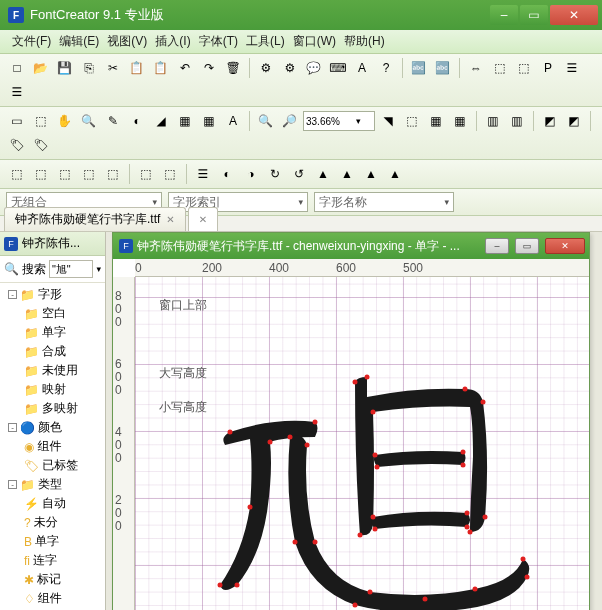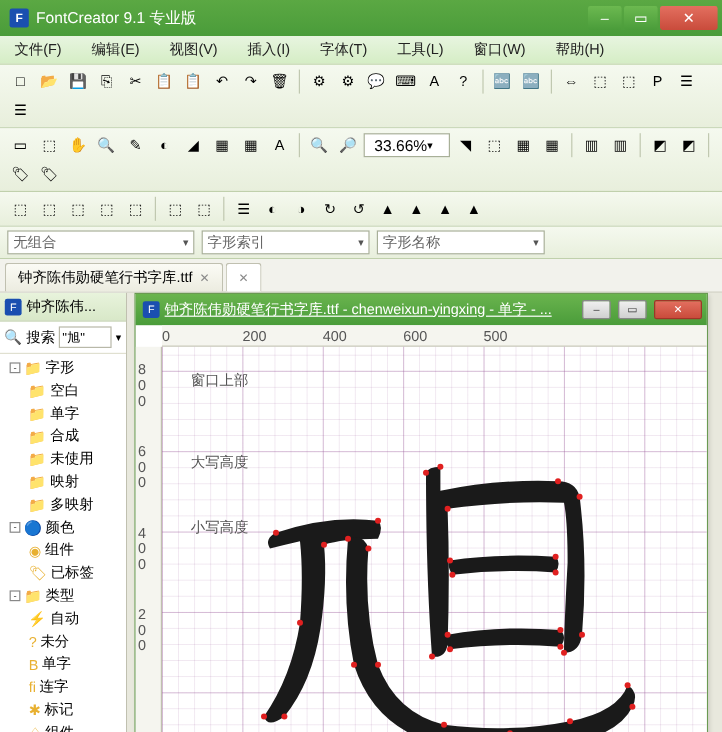--- a/index.html
+++ b/index.html
@@ -4,48 +4,48 @@
 <style>
 * { margin: 0; padding: 0; box-sizing: border-box; font-family: "Microsoft YaHei", Tahoma, sans-serif; font-size: 12px; }
 body { width: 602px; height: 610px; background: #fff; overflow: hidden; }
 .titlebar { height: 30px; background: linear-gradient(#5ba843, #4a9c3a); display: flex; align-items: center; padding: 0 4px 0 8px; color: #fff; }
 .titlebar .icon { width: 16px; height: 16px; background: #1a4fb0; margin-right: 6px; display: flex; align-items: center; justify-content: center; font-weight: bold; color: #fff; border-radius: 2px; font-size: 10px; }
 .titlebar .title { flex: 1; font-size: 13px; }
 .titlebar .btn { width: 28px; height: 20px; margin-left: 2px; display: flex; align-items: center; justify-content: center; border-radius: 2px; }
 .titlebar .btn.min { background: linear-gradient(#6cb950,#4a9c3a); }
 .titlebar .btn.max { background: linear-gradient(#6cb950,#4a9c3a); }
 .titlebar .btn.close { width: 48px; background: linear-gradient(#e36f5f,#c94b3b); }
-.menubar { height: 24px; background: linear-gradient(#e8f5e0,#d5edc5); display: flex; align-items: center; padding: 0 12px; gap: 25px; border-bottom: 1px solid #b8d0a0; }
+.menubar { height: 24px; background: linear-gradient(#e8f5e0,#d5edc5); display: flex; align-items: center; padding: 0 12px; gap: 8px; border-bottom: 1px solid #b8d0a0; }
 .menubar span { color: #222; }
 .toolbar { background: linear-gradient(#f5f9ef,#e8efdc); border-bottom: 1px solid #c0d0ac; padding: 3px 6px; display: flex; flex-wrap: wrap; gap: 2px; align-items: center; min-height: 28px; }
 .tbtn { width: 22px; height: 22px; display: flex; align-items: center; justify-content: center; border: 1px solid transparent; border-radius: 2px; font-size: 12px; }
 .tsep { width: 1px; height: 20px; background: #c0c8b0; margin: 0 3px; }
 .zoom-box { width: 72px; height: 20px; border: 1px solid #a8b098; background: #fff; display: flex; align-items: center; padding: 0 2px; }
-.zoom-box input { border: none; width: 50px; font-size: 13px; outline: none; text-align: right; }
+.zoom-box input { border: none; width: 50px; font-size: 10px; outline: none; }
 .combo-row { background: linear-gradient(#f5f9ef,#e8efdc); border-bottom: 1px solid #c0d0ac; padding: 3px 6px; display: flex; gap: 6px; align-items: center; }
 .combo { height: 20px; border: 1px solid #a8b098; background: #fff; display: flex; align-items: center; padding: 0 4px; font-size: 11px; color: #666; }
 .combo .arrow { margin-left: auto; color: #555; font-size: 9px; }
-.tabs { height: 28px; background: #f2f2ec; display: flex; align-items: flex-end; padding: 0 4px; border-bottom: 1px solid #c8c8b8; }
+.tabs { height: 16px; background: #f2f2ec; display: flex; align-items: flex-end; padding: 0 4px; border-bottom: 1px solid #c8c8b8; }
 .tab { height: 24px; padding: 0 10px; display: flex; align-items: center; border: 1px solid #c0c0b0; border-bottom: none; background: linear-gradient(#fbfbf5,#ecece0); border-radius: 3px 3px 0 0; margin-right: 2px; font-size: 11px; gap: 6px; }
 .tab.active { background: #fff; }
 .tab .x { color: #888; font-size: 10px; }
 .workspace { display: flex; height: 402px; background: #f0f0e8; }
 .sidebar { width: 106px; background: #fff; border-right: 1px solid #c0c0b0; overflow: hidden; }
 .side-title { height: 24px; background: linear-gradient(#e8f3dc,#d8e8c8); border-bottom: 1px solid #c0d0ac; display: flex; align-items: center; padding: 0 4px; font-size: 11px; gap: 4px; }
 .search-row { display: flex; align-items: center; padding: 4px; gap: 3px; border-bottom: 1px solid #e0e0d0; }
 .search-row input { flex: 1; width: 40px; border: 1px solid #b8b8a8; height: 18px; font-size: 11px; padding: 0 2px; }
 .tree { padding: 2px 0; }
 .tree-item { display: flex; align-items: center; padding: 1px 2px 1px 8px; font-size: 11px; gap: 3px; white-space: nowrap; }
 .tree-item.l2 { padding-left: 24px; }
 .tree-item .exp { width: 9px; height: 9px; border: 1px solid #888; display: flex; align-items: center; justify-content: center; font-size: 8px; line-height: 1; color: #444; background: #fff; }
 .folder { color: #e8b030; }
 .editor-wrap { flex: 1; position: relative; background: #e8e8dd; }
 .inner-win { position: absolute; left: 6px; top: 0; width: 478px; height: 400px; border: 1px solid #6a9a52; background: #fff; box-shadow: 2px 2px 4px rgba(0,0,0,.15); }
 .inner-title { height: 26px; background: linear-gradient(#6ab44e,#4a9c3a); display: flex; align-items: center; padding: 0 4px 0 6px; color: #fff; font-size: 11px; gap: 4px; }
-.inner-title .title-text { flex: 1; white-space: nowrap; overflow: hidden; text-overflow: ellipsis; text-decoration: underline; }
+.inner-title .title-text { flex: 1; white-space: nowrap; overflow: hidden; text-overflow: ellipsis; }
 .inner-title .wbtn { width: 24px; height: 16px; background: linear-gradient(#f0f0f0,#d0d0d0); border: 1px solid #888; border-radius: 2px; display: flex; align-items: center; justify-content: center; font-size: 9px; color: #333; margin-left: 2px; }
 .inner-title .wbtn.close { background: linear-gradient(#e36f5f,#c94b3b); color: #fff; border-color: #a03428; width: 40px; }
 .canvas-area { position: relative; height: 373px; overflow: hidden; }
 .ruler-h { position: absolute; left: 22px; top: 0; right: 0; height: 18px; background: #f5f5ef; border-bottom: 1px solid #c0c0b0; font-size: 9px; color: #555; }
 .ruler-h span { position: absolute; top: 2px; }
 .ruler-v { position: absolute; left: 0; top: 18px; width: 22px; bottom: 0; background: #f5f5ef; border-right: 1px solid #c0c0b0; font-size: 9px; color: #555; }
 .ruler-v span { position: absolute; left: 2px; writing-mode: horizontal-tb; }
 .grid { position: absolute; left: 22px; top: 18px; right: 0; bottom: 0; background: #fff;
   background-image:
     linear-gradient(rgba(160,100,160,.35) 1px, transparent 1px),
@@ -306,21 +306,21 @@
             <span style="top: 161px;">0</span>
             <span style="top: 174px;">0</span>
             <span style="top: 216px;">2</span>
             <span style="top: 229px;">0</span>
             <span style="top: 242px;">0</span>
           </div>
         <div class="grid">
           <div class="guide-labels" id="guides">
               <div style="top: 0px;">窗口上部</div>
               <div style="top: 68px;">大写高度</div>
-              <div style="top: 102px; margin-top: 20px;">小写高度</div>
+              <div style="top: 102px;">小写高度</div>
             </div>
           <div class="glyph">
             <svg viewBox="0 0 340 280">
 
               <g fill="#1a1a1a">
 
                 <path d="M 35 95 Q 80 80 120 85 Q 125 90 120 100 Q 90 100 75 105 Q 78 135 72 175 Q 65 220 42 248 Q 28 258 25 248 Q 48 215 55 170 Q 58 130 55 102 Q 42 105 30 108 Q 25 100 35 95 Z"></path>
                 <path d="M 95 100 Q 108 95 112 108 Q 108 160 120 205 Q 135 245 175 255 Q 230 262 280 252 Q 320 244 328 222 Q 338 228 332 240 Q 320 265 270 272 Q 205 280 160 268 Q 115 252 100 205 Q 90 155 95 100 Z"></path>
 
                 <path d="M 160 45 Q 162 40 172 40 L 172 60 Q 220 50 270 52 Q 285 52 288 65 Q 295 120 290 180 Q 288 195 275 195 Q 275 175 278 120 Q 278 85 275 70 Q 230 68 178 75 Q 180 130 178 188 Q 176 200 165 198 Q 160 130 160 45 Z"></path>

